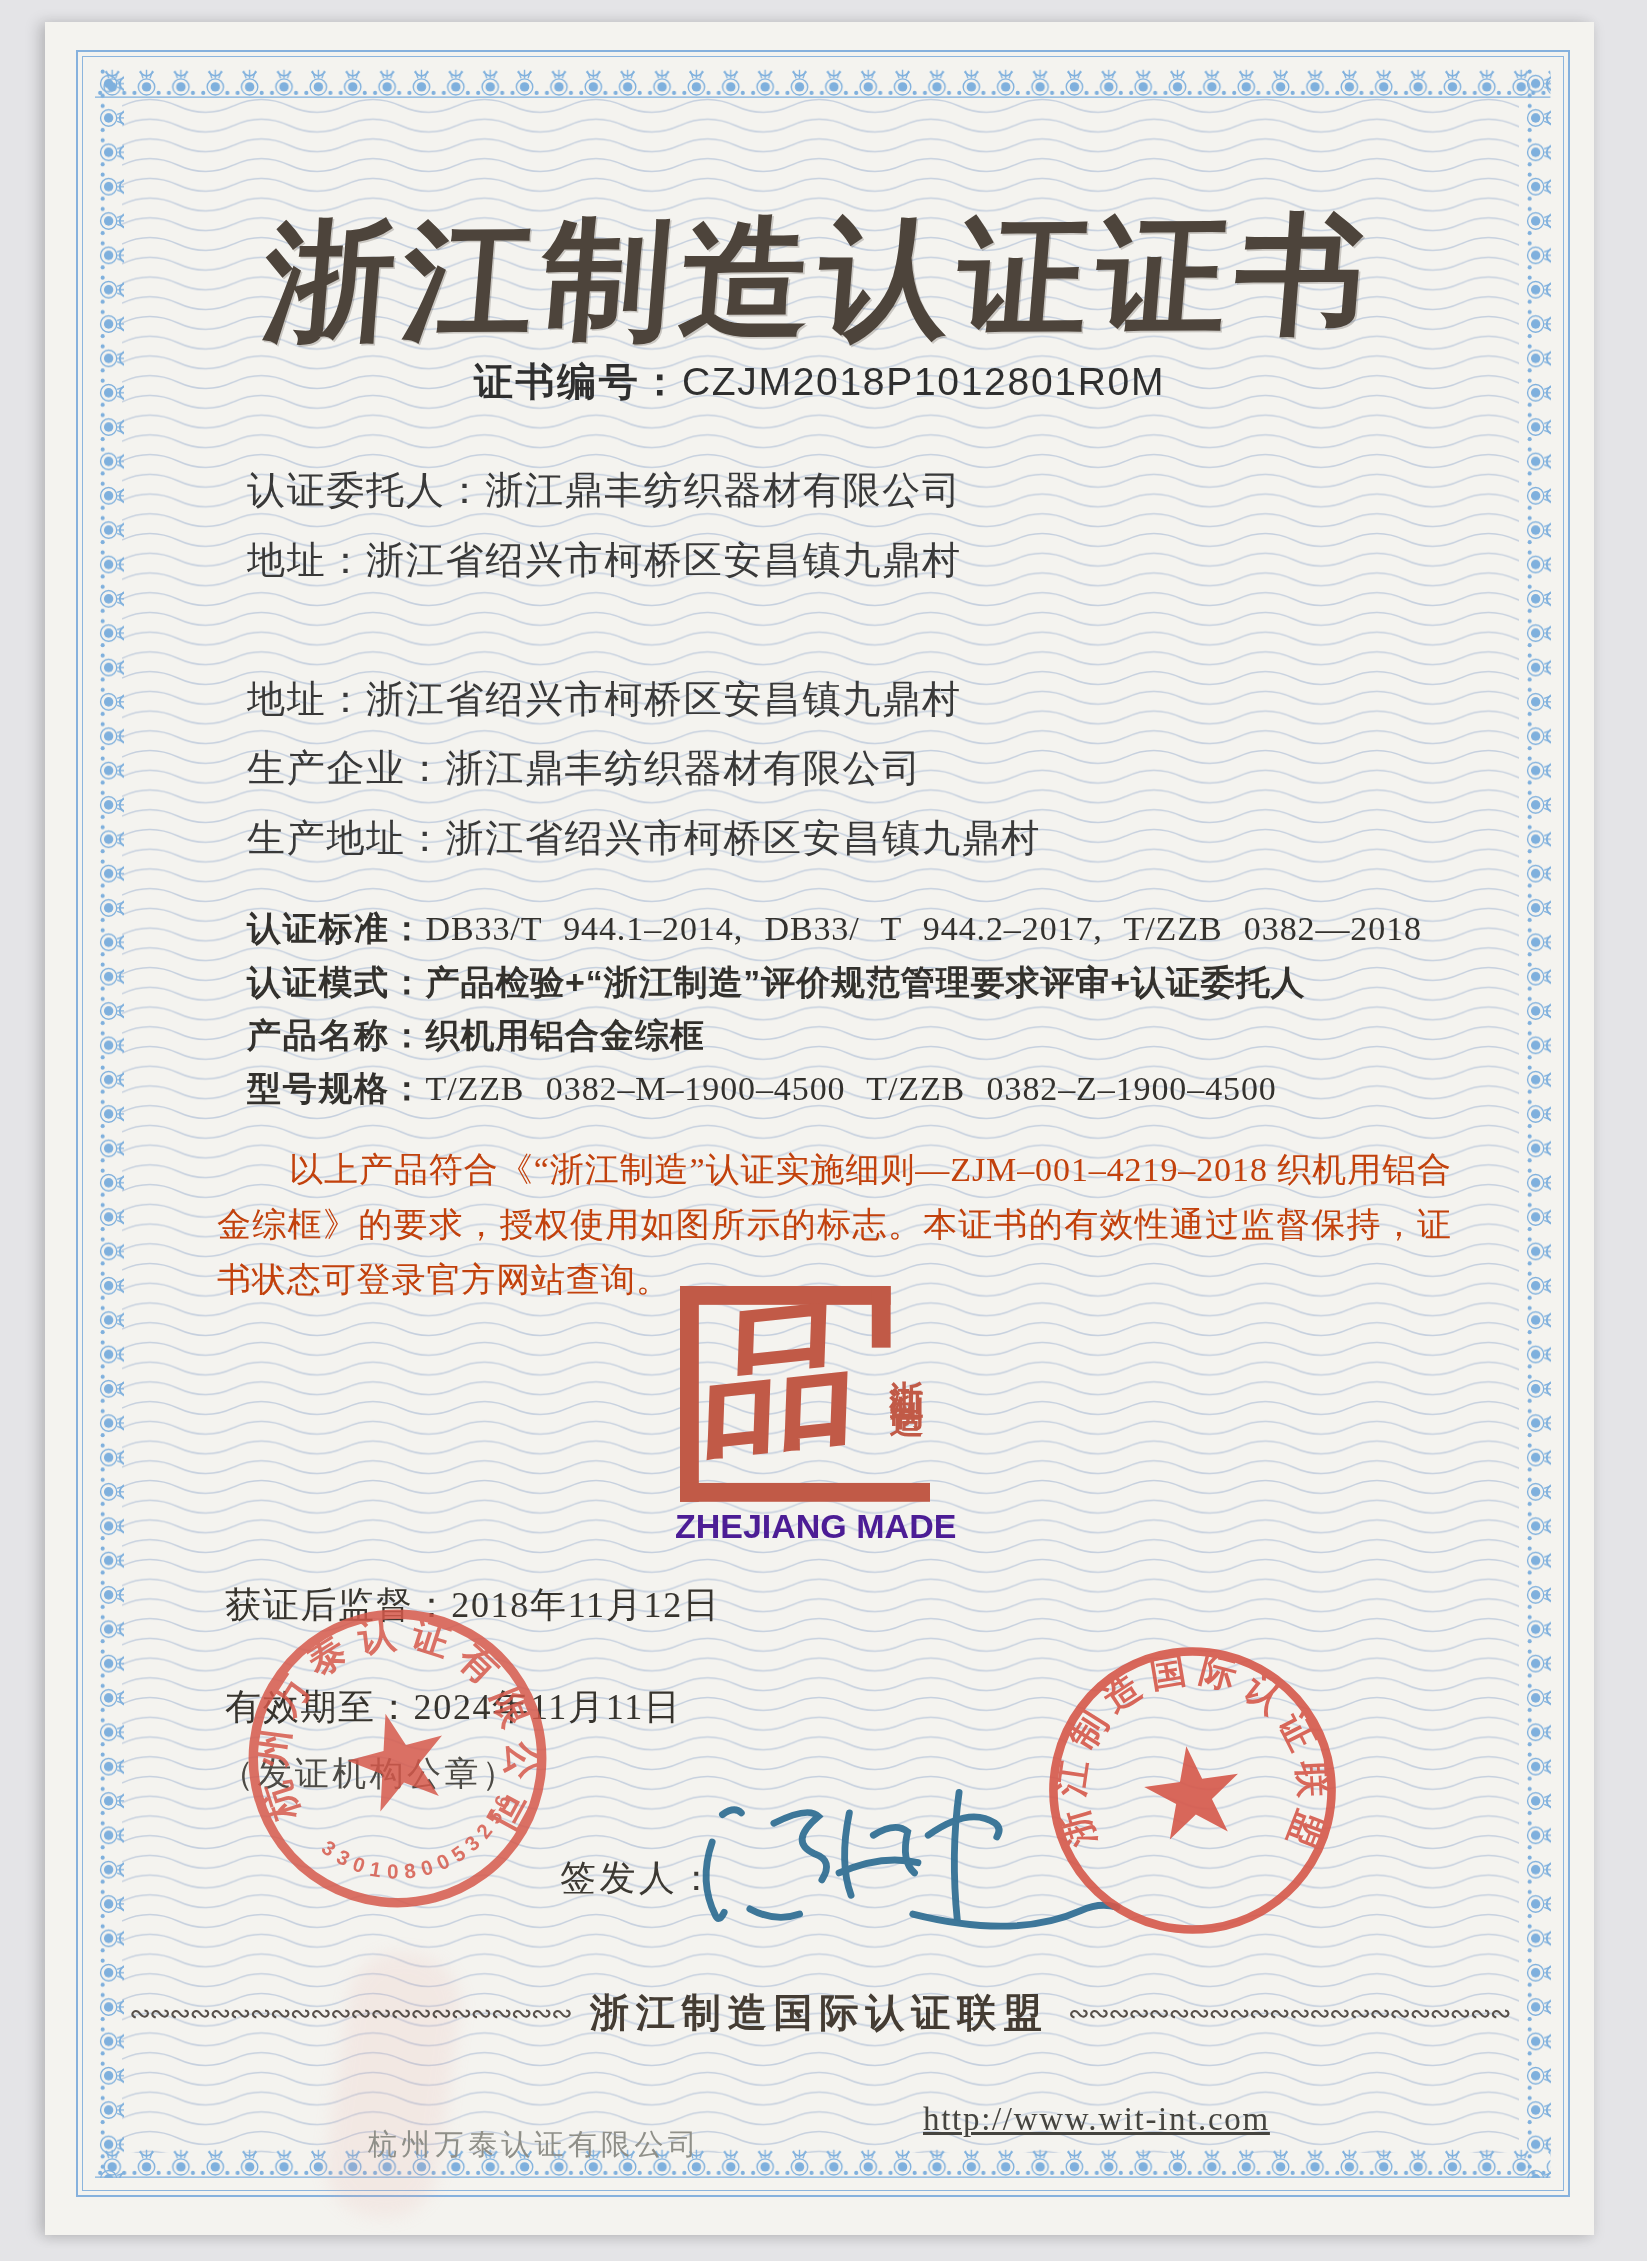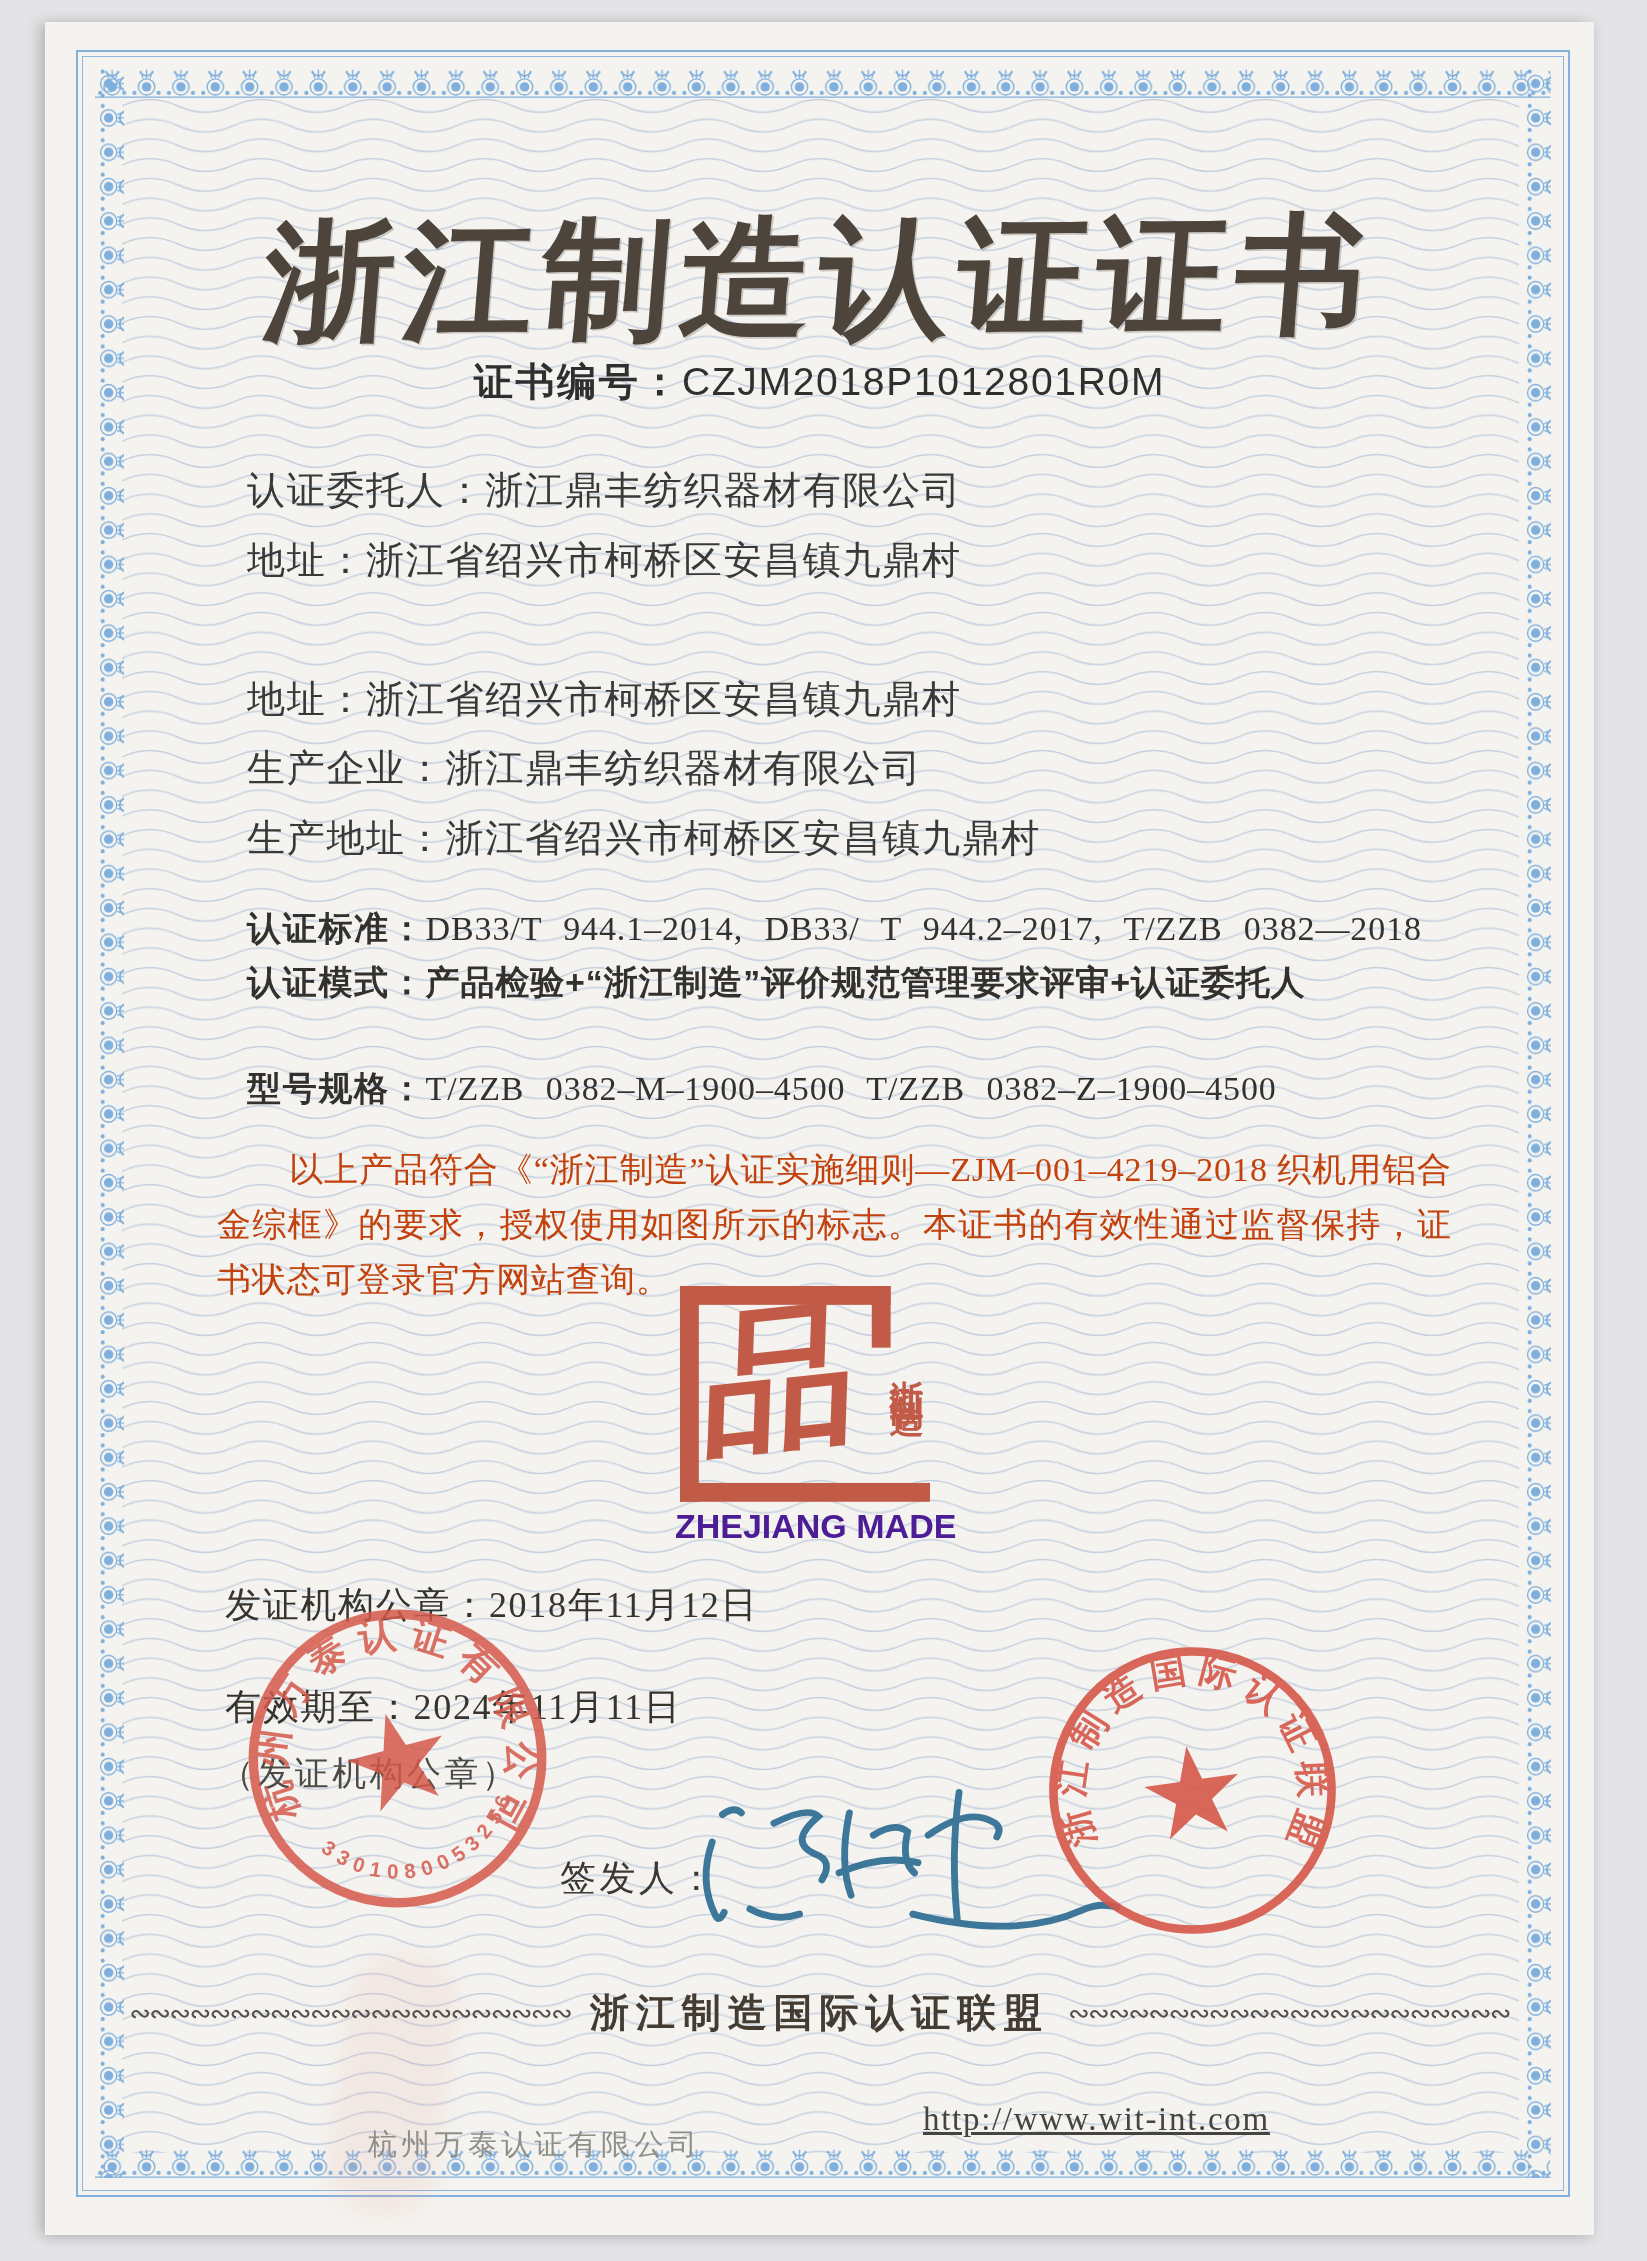--- a/index.html
+++ b/index.html
@@ -142,39 +142,40 @@
     </div>
 
     <div class="fieldline" style="top:443px"><span>认证委托人：</span><span>浙江鼎丰纺织器材有限公司</span></div>
     <div class="fieldline" style="top:513px"><span>地址：</span><span>浙江省绍兴市柯桥区安昌镇九鼎村</span></div>
     <div class="fieldline" style="top:652px"><span>地址：</span><span>浙江省绍兴市柯桥区安昌镇九鼎村</span></div>
     <div class="fieldline" style="top:721px"><span>生产企业：</span><span>浙江鼎丰纺织器材有限公司</span></div>
     <div class="fieldline" style="top:791px"><span>生产地址：</span><span>浙江省绍兴市柯桥区安昌镇九鼎村</span></div>
 
     <div class="specline" style="top:884px"><span class="lab">认证标准：</span><span class="spec-serif">DB33/T 944.1–2014, DB33/ T 944.2–2017, T/ZZB 0382—2018</span></div>
     <div class="specline" style="top:938px"><span class="lab">认证模式：</span><span class="spec-bold">产品检验+“浙江制造”评价规范管理要求评审+认证委托人</span></div>
+    <div class="specline" style="top:991px"><span class="lab">产品名称：</span><span class="spec-bold">织机用铝合金综框</span></div>
     <div class="specline" style="top:1044px"><span class="lab">型号规格：</span><span class="spec-serif">T/ZZB 0382–M–1900–4500 T/ZZB 0382–Z–1900–4500</span></div>
 
     <div class="statement">以上产品符合《“浙江制造”认证实施细则—ZJM–001–4219–2018 织机用铝合金综框》的要求，授权使用如图所示的标志。本证书的有效性通过监督保持，证书状态可登录官方网站查询。</div>
 
     <div class="logo">
       <svg width="250" height="262" viewBox="0 0 292 306">
         <g fill="#c15a47">
           <rect x="0" y="0" width="22" height="252"></rect>
           <rect x="0" y="0" width="246" height="22"></rect>
           <rect x="224" y="0" width="22" height="72"></rect>
           <rect x="0" y="230" width="292" height="22"></rect>
         </g>
       </svg>
       <div class="logo-mark">品</div>
       <div class="logo-side">浙江制造</div>
       <div class="logo-caption">ZHEJIANG MADE</div>
     </div>
 
-    <div class="issueline" style="top:1559px"><span>发证机构公章：</span><span>2018年11月12日</span></div>
+    <div class="issueline" style="top:1559px"><span>获证后监督：</span><span>2018年11月12日</span></div>
     <div class="issueline" style="top:1661px"><span>有效期至：</span><span>2024年11月11日</span></div>
     <div class="sealnote">（发证机构公章）</div>
     <div class="signer">签发人：</div>
 
     <svg class="signature" viewBox="0 0 540 220">
       <title>汪晓中</title>
       <g fill="none" stroke="#2e6d92" stroke-width="8" stroke-linecap="round" opacity="0.92">
         <path d="M60,60 q14,-10 22,-2"></path>
         <path d="M48,92 q-16,46 4,86 q4,8 10,-4"></path>
         <path d="M92,170 q30,16 58,6"></path>

